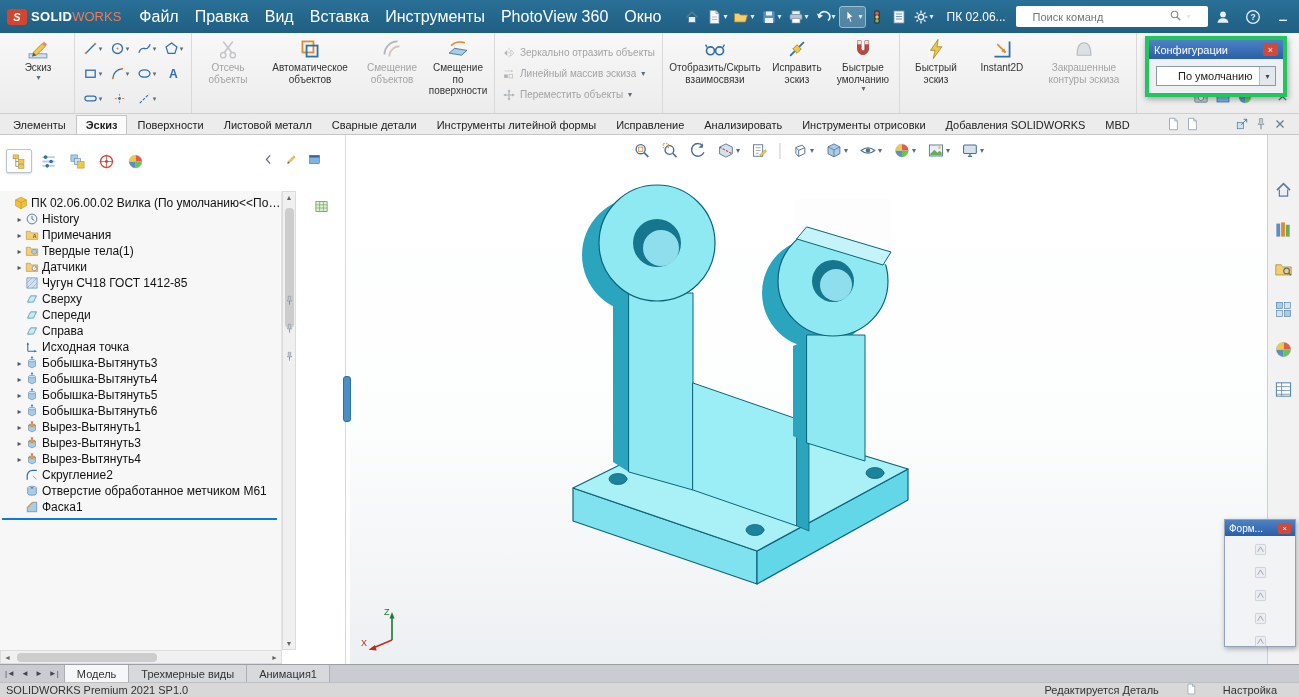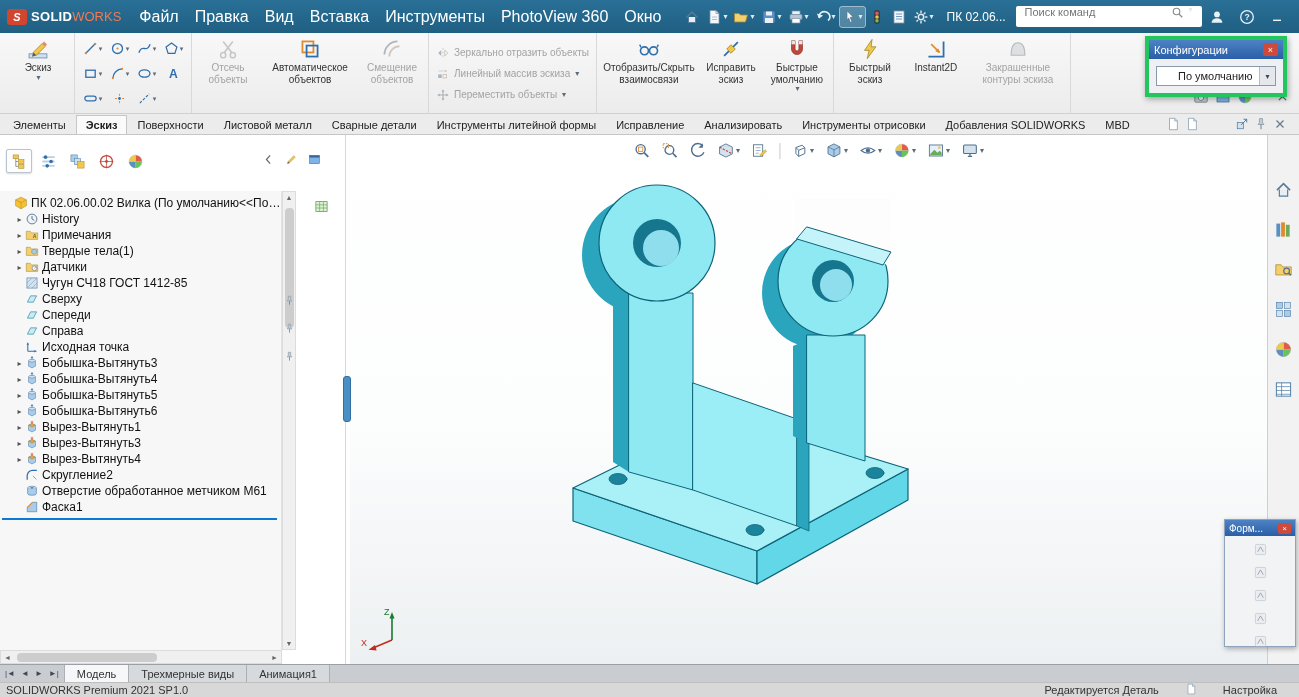--- a/index.html
+++ b/index.html
@@ -18,21 +18,21 @@
   .brand-badge{width:20px;height:16px;background:var(--brand-red,#d2452e);border-radius:3px;
     color:#fff;font-weight:bold;font-style:italic;font-size:11px;display:flex;align-items:center;justify-content:center}
   .brand-bold{font-weight:bold;font-size:13px;letter-spacing:.3px}
   .brand-accent{font-size:13px;color:#ef7a55}
   .menus{display:flex}
   .menu-item{padding:3px 8px;font-size:16px;white-space:nowrap}
   .quicktools{display:flex;align-items:center;margin-left:12px}
   .qt-btn{display:flex;align-items:center;padding:2px;margin:0 1px;border-radius:2px}
   .qt-btn.active{background:rgba(255,255,255,.22);outline:1px solid rgba(255,255,255,.55)}
   .doc-name{font-size:12px;margin:0 10px;white-space:nowrap}
-  .search-box{display:flex;align-items:flex-start;background:#fff;border-radius:2px;height:21px;width:192px;padding:0 9px;gap:4px}
+  .search-box{display:flex;align-items:center;background:#fff;border-radius:2px;height:21px;width:192px;padding:0 17px;gap:4px}
   .search-input{border:none;outline:none;flex:1;font-size:11px;font-family:inherit;color:#333;background:transparent;min-width:0}
   .tb-right{margin-left:auto;display:flex;align-items:center}
   .win-btn{width:30px;height:33px;display:flex;align-items:center;justify-content:center}
 
   
   .ribbon{position:absolute;top:33px;left:0;width:100%;height:81px;z-index:10;
     background:linear-gradient(#f8f8f8,#ececec);border-bottom:1px solid #d0d0d0;
     display:flex;align-items:stretch;overflow:hidden;padding-left:2px}
   .ribbon-group{display:flex;align-items:flex-start;padding:3px 4px;border-right:1px solid #d9d9d9;gap:2px}
   .rb-large{display:flex;flex-direction:column;align-items:center;justify-content:flex-start;
@@ -418,20 +418,29 @@
         <span class="rb-label">Автоматическое объектов</span>
       </div>
       <div class="rb-large disabled">
         <span class="icn" style="width:22px;height:22px">
           <svg viewBox="0 0 16 16" width="22" height="22">
             <path d="M2.5 12 A9.5 9.5 0 0 1 12 2.5" fill="none" stroke="#2f6fae" stroke-width="1.3"></path>
             <path d="M6 13.5 A7.5 7.5 0 0 1 13.5 6" fill="none" stroke="#e08a2e" stroke-width="1.3"></path>
           </svg>
         </span>
         <span class="rb-label">Смещение объектов</span>
+      </div>
+      <div class="rb-large">
+        <span class="icn" style="width:22px;height:22px">
+          <svg viewBox="0 0 16 16" width="22" height="22">
+            <path d="M1.5 11 L5.5 7.5 L14.5 9 L10.5 12.5 Z" fill="#a9cce8" stroke="#4a7ba6" stroke-width=".7"></path>
+            <path d="M3 5.5 A8.5 6.5 0 0 1 13 3.5" fill="none" stroke="#e08a2e" stroke-width="1.2"></path>
+          </svg>
+        </span>
+        <span class="rb-label">Смещение по поверхности</span>
       </div>
     </div>
     <div class="ribbon-group">
       <div class="rb-stack">
         <div class="rb-stack-row disabled">
           <span class="icn" style="width:14px;height:14px">
             <svg viewBox="0 0 16 16" width="14" height="14">
               <path d="M8 2 V14" stroke="#8a9aa8" stroke-width="1" stroke-dasharray="2.6 1.6"></path>
               <path d="M6 4.5 L2.5 8 L6 11.5 Z" fill="#2f6fae"></path>
               <path d="M10 4.5 L13.5 8 L10 11.5 Z" fill="none" stroke="#e08a2e" stroke-width="1.1"></path>

